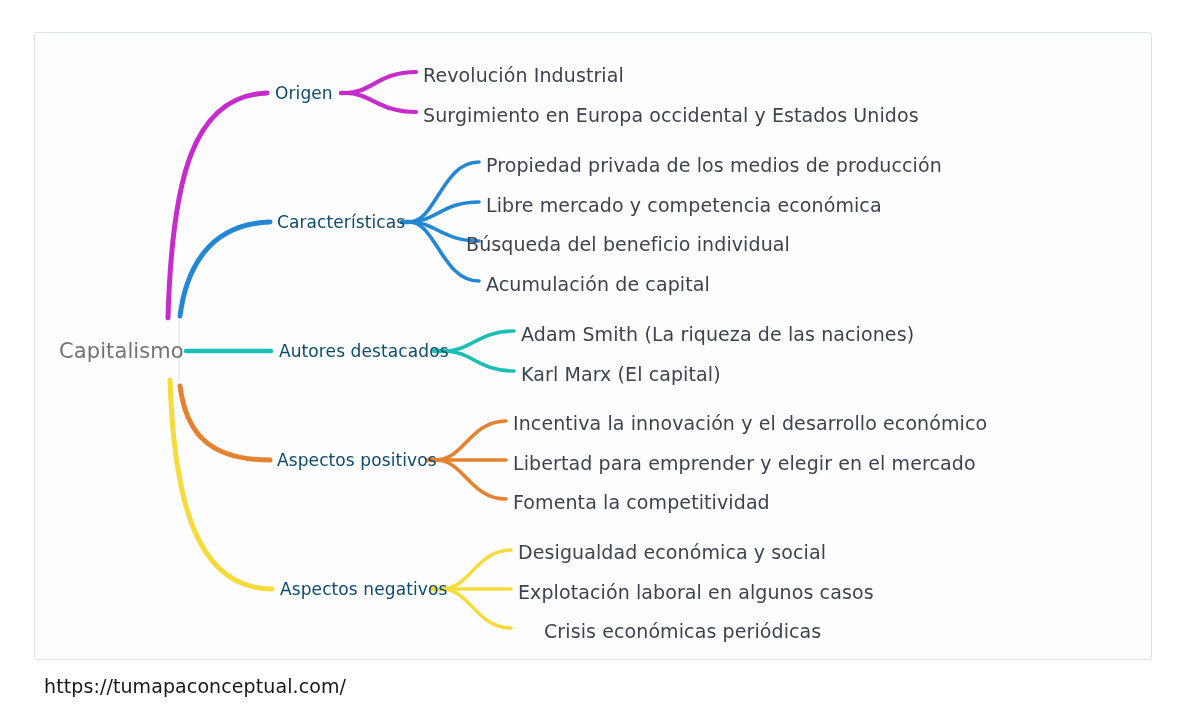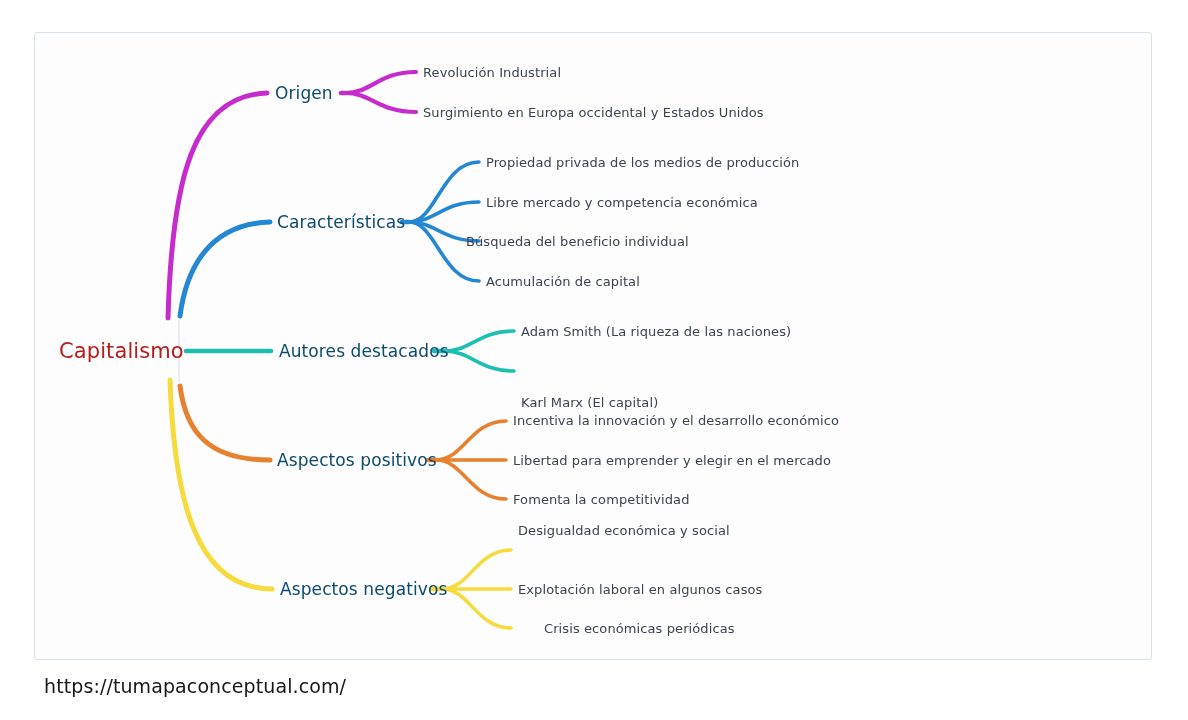--- a/index.html
+++ b/index.html
@@ -28,31 +28,31 @@
     pointer-events:none;
   }
 
   .node{
     position:absolute;
     white-space:nowrap;
     color:#333a45;
     line-height:1;
   }
   .node-root{
-    color:#b91c1c;
+    color:#737373;
     font-size:21px;
     letter-spacing:.1px;
   }
   .node-branch{
     font-size:17px;
     color:#0c4a6e;
     letter-spacing:.1px;
   }
   .node-leaf{
-    font-size:13px;
+    font-size:19px;
     color:#3c434f;
     letter-spacing:.1px;
   }
 
   .url{
     position:absolute;
     left:44px;top:675px;
     font-size:19px;
     color:#17171a;
     letter-spacing:.1px;
@@ -117,26 +117,26 @@
   <div class="node node-leaf" style="left:423px;top:106px;">Surgimiento en Europa occidental y Estados Unidos</div>
 
   <div class="node node-branch" style="left:277px;top:214px;">Características</div>
   <div class="node node-leaf" style="left:486px;top:156px;">Propiedad privada de los medios de producción</div>
   <div class="node node-leaf" style="left:486px;top:196px;">Libre mercado y competencia económica</div>
   <div class="node node-leaf" style="left:466px;top:235px;">Búsqueda del beneficio individual</div>
   <div class="node node-leaf" style="left:486px;top:275px;">Acumulación de capital</div>
 
   <div class="node node-branch" style="left:279px;top:343px;">Autores destacados</div>
   <div class="node node-leaf" style="left:521px;top:325px;">Adam Smith (La riqueza de las naciones)</div>
-  <div class="node node-leaf" style="left:521px;top:365px;margin-top:31px;">Karl Marx (El capital)</div>
+  <div class="node node-leaf" style="left:521px;top:365px;">Karl Marx (El capital)</div>
 
   <div class="node node-branch" style="left:277px;top:452px;">Aspectos positivos</div>
   <div class="node node-leaf" style="left:513px;top:414px;">Incentiva la innovación y el desarrollo económico</div>
   <div class="node node-leaf" style="left:513px;top:454px;text-align:center;">Libertad para emprender y elegir en el mercado</div>
   <div class="node node-leaf" style="left:513px;top:493px;">Fomenta la competitividad</div>
 
   <div class="node node-branch" style="left:280px;top:581px;">Aspectos negativos</div>
-  <div class="node node-leaf" style="left:518px;top:524px;">Desigualdad económica y social</div>
+  <div class="node node-leaf" style="left:518px;top:543px;">Desigualdad económica y social</div>
   <div class="node node-leaf" style="left:518px;top:583px;">Explotación laboral en algunos casos</div>
   <div class="node node-leaf" style="left:518px;top:622px;margin-left:26px;">Crisis económicas periódicas</div>
 
   <div class="url">https://tumapaconceptual.com/</div>
 </div>
 
 </body></html>

